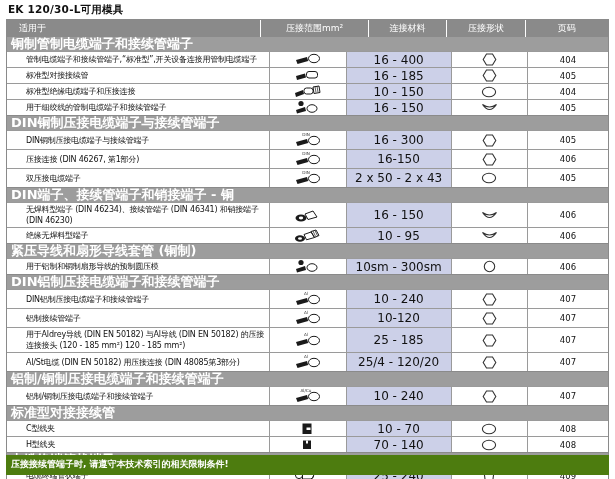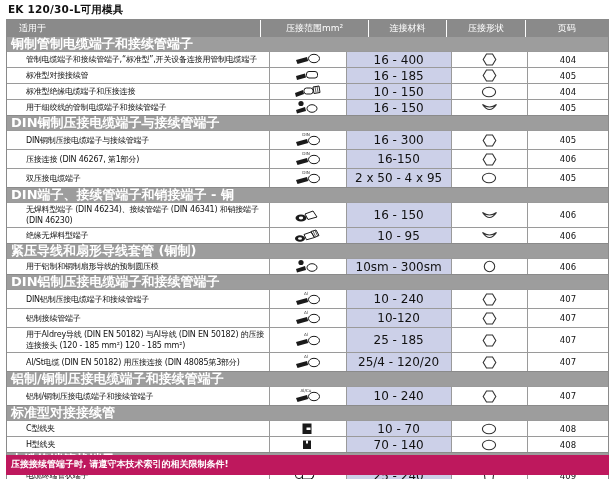--- a/index.html
+++ b/index.html
@@ -39,21 +39,21 @@
     border-left:1px solid #9a9a9a;min-height:15px;font-size:8.5px;
   }
   .item-row .cell.c1{
     justify-content:flex-start;padding:1px 3px;border-left:none;
     font-size:8px;line-height:11px;letter-spacing:-0.2px;margin-left:16px;
   }
   .item-row .cell.c3{background:#ccd0e8;}
   .item-row .cell.c3 .range-text{font-size:12px;}
   .item-row .cell.c5{font-size:8.5px;}
   .footer-bar{
-    position:absolute;left:6px;right:6px;bottom:4px;background:#be185d;color:#fff;
+    position:absolute;left:6px;right:6px;bottom:4px;background:#4d7c0f;color:#fff;
     font-weight:bold;font-size:9px;padding:3px 5px 4px 5px;box-sizing:border-box;
   }
   .icon-wrap{display:inline-flex;align-items:center;justify-content:center;}
   svg{display:block;}
 </style>
 </head>
 <body>
 
 <div class="page">
   <div class="doc-title">EK 120/30-L可用模具</div>
@@ -211,21 +211,21 @@
           <div class="cell c2">
             <span class="icon-wrap">
               <svg width="30" height="18" viewBox="0 0 30 18">
                 <text x="13" y="4.5" font-size="4.2" fill="#333" stroke="none" text-anchor="middle" font-family="DejaVu Sans, sans-serif">DIN</text>
                 <path d="M3,11 L14,8 L15.2,12 L4.5,15 Z" fill="#1a1a1a"></path>
                 <ellipse cx="21" cy="9.5" rx="5.5" ry="4.2" stroke="#1a1a1a" stroke-width="1" fill="none"></ellipse>
               </svg>
             </span>
           </div>
           <div class="cell c3">
-            <span class="range-text">2 x 50 - 4 x 95</span>
+            <span class="range-text">2 x 50 - 2 x 43</span>
           </div>
           <div class="cell c4">
             <span class="icon-wrap">
               <svg width="16" height="12" viewBox="0 0 16 12">
                 <ellipse cx="8" cy="6" rx="6.6" ry="4.8" fill="none" stroke="#333" stroke-width="1.1"></ellipse>
               </svg>
             </span>
           </div>
           <div class="cell c5">405</div>
         </div>

